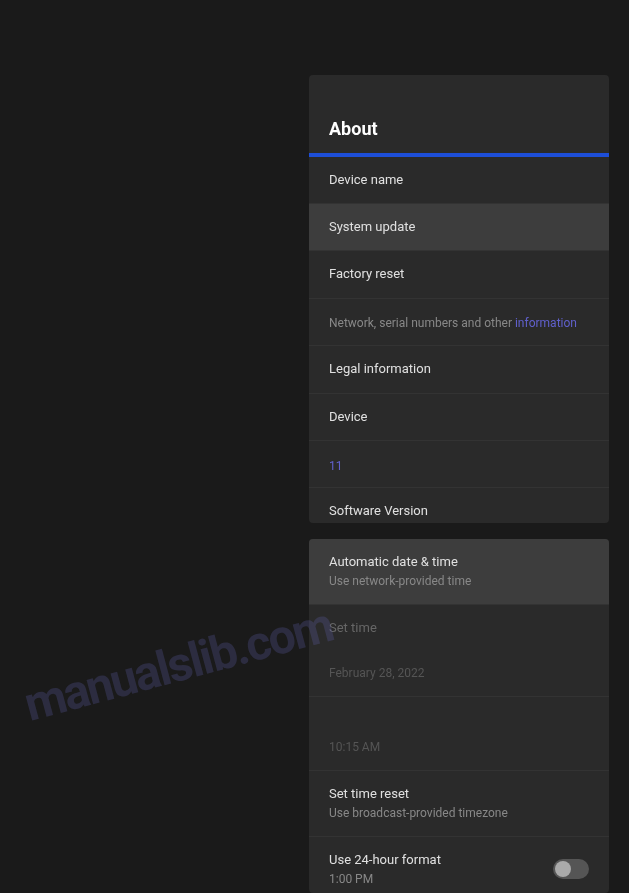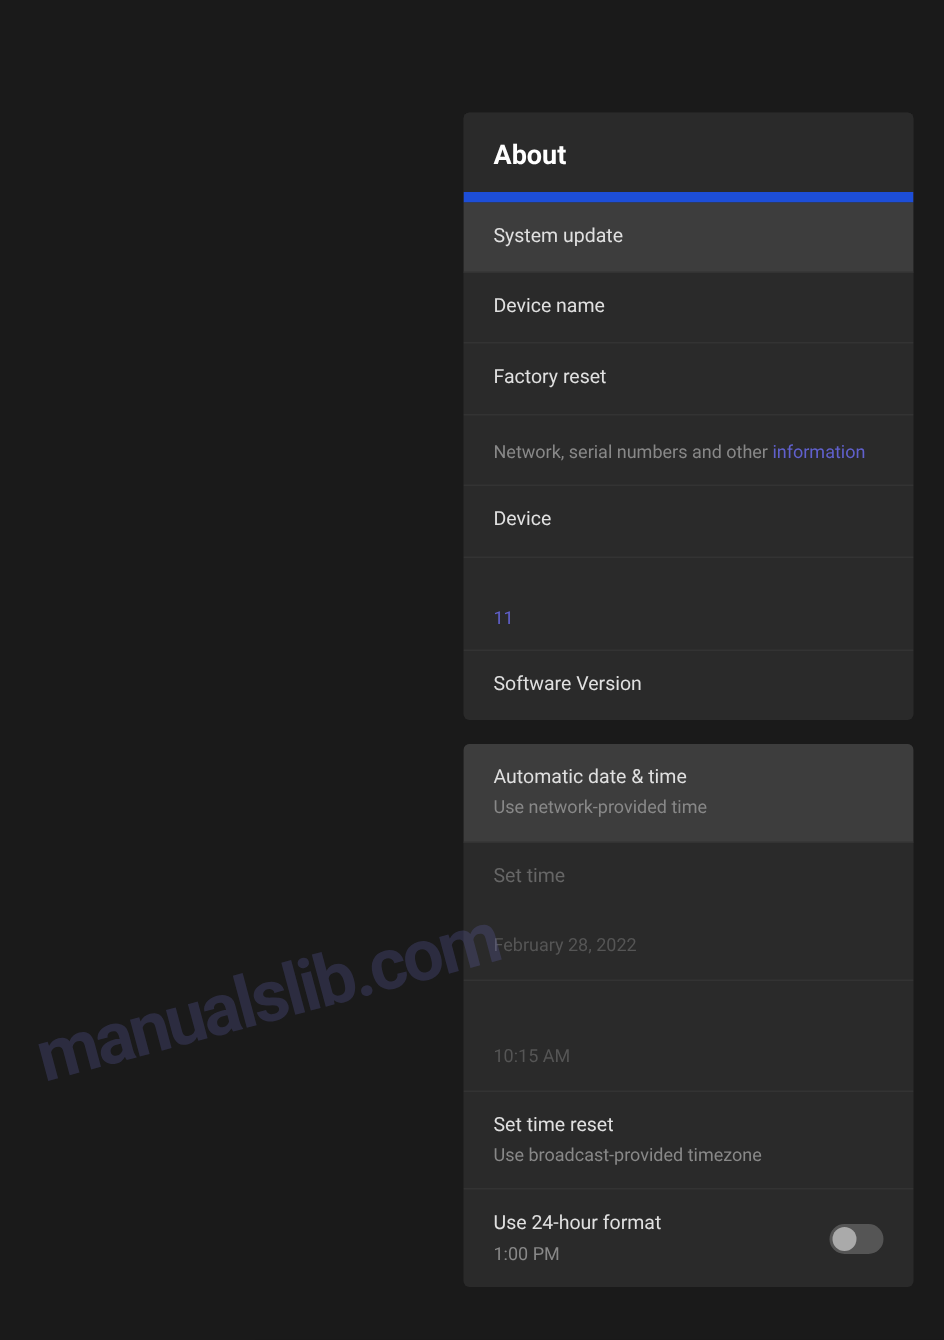--- a/index.html
+++ b/index.html
@@ -32,21 +32,22 @@
       width: 300px;
       background-color: #2a2a2a;
       border-radius: 4px;
       overflow: hidden;
       margin-right: 20px;
     }
 
     .panel-header {
       background-color: #2a2a2a;
       padding: 18px 20px 14px 20px;
-      border-bottom: 7px solid #1d4ed8;
+      border-bottom: 4px solid #1d4ed8;
+      margin-top: 25px;
     }
 
     .panel-header-title {
       color: #ffffff;
       font-size: 18px;
       font-weight: 700;
     }
 
     .menu-item {
       padding: 14px 20px;
@@ -76,21 +77,21 @@
       line-height: 1.4;
     }
 
     .menu-item-subtitle .link-text {
       color: #6060cc;
     }
 
     .menu-item-value {
       color: #6060cc;
       font-size: 12px;
-      margin-top: 19px;
+      margin-top: 4px;
     }
 
     .menu-item.disabled .menu-item-title {
       color: #666666;
     }
 
     .menu-item.disabled .menu-item-subtitle {
       color: #555555;
       margin-top: 28px;
     }
@@ -138,38 +139,41 @@
 </head>
 <body>
 
 <div class="page-wrapper">
 
   <div class="settings-panel">
     <div class="panel-header">
       <span class="panel-header-title">About</span>
     </div>
 
+    <div class="menu-item">
+      <div class="menu-item-title">Device name</div>
+    </div>
+
     <div class="menu-item highlighted">
       <div class="menu-item-title">System update</div>
-    </div>
-
-    <div class="menu-item">
-      <div class="menu-item-title">Device name</div>
     </div>
 
     <div class="menu-item">
       <div class="menu-item-title">Factory reset</div>
     </div>
 
     <div class="menu-item">
       <div class="menu-item-subtitle">
         Network, serial numbers and other <span class="link-text">information</span>
       </div>
     </div>
 
+    <div class="menu-item">
+      <div class="menu-item-title">Legal information</div>
+    </div>
 
     <div class="menu-item">
       <div class="menu-item-title">Device</div>
     </div>
 
     <div class="menu-item">
       <div class="menu-item-value">11</div>
     </div>
 
     <div class="menu-item">

